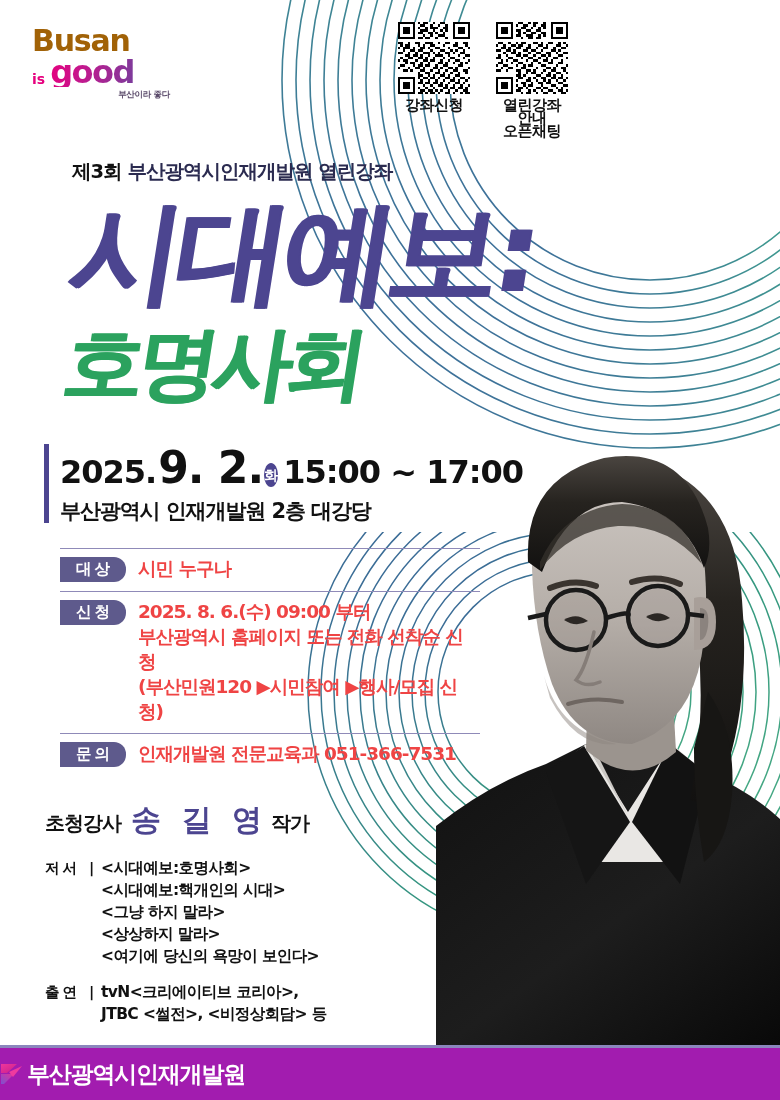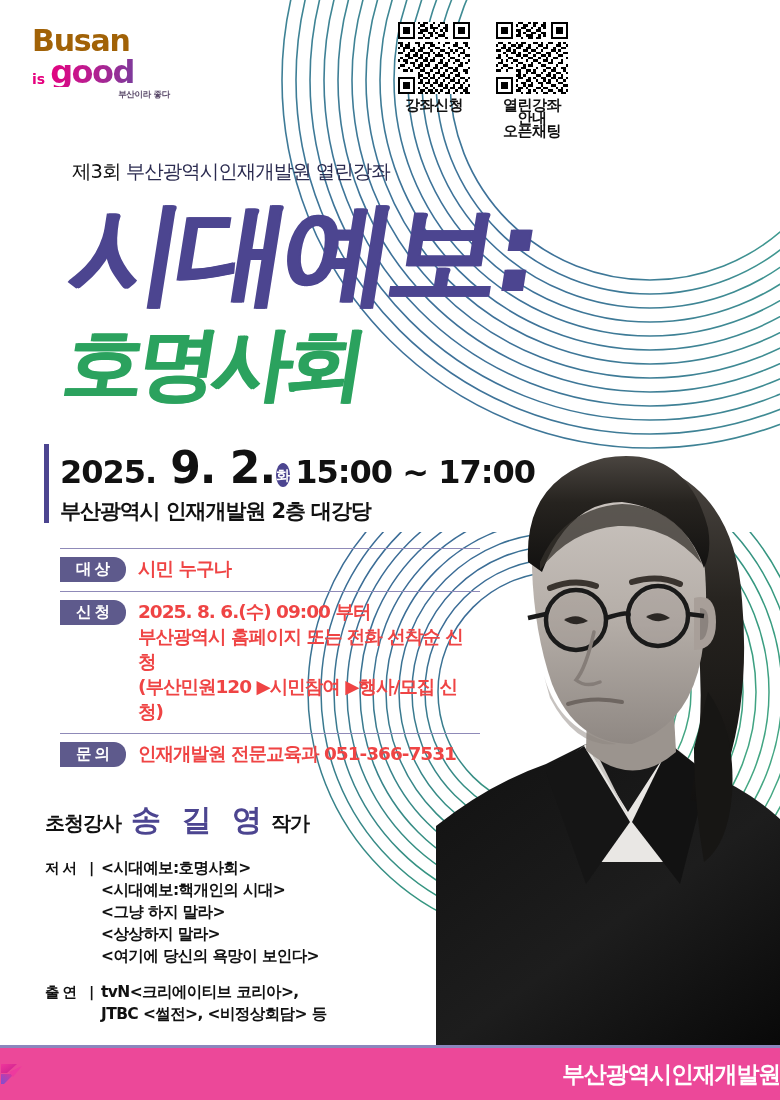--- a/index.html
+++ b/index.html
@@ -129,21 +129,21 @@
     letter-spacing: -0.5px;
     white-space: pre-line;
   }
 
   
   .subtitle {
     position: absolute;
     left: 72px;
     top: 158px;
     font-size: 19.5px;
-    font-weight: normal;
+    font-weight: bold;
     letter-spacing: -1px;
     color: #2b2b50;
     white-space: nowrap;
   }
   .subtitle .ordinal { color: #111; }
 
   
   .title-block {
     position: absolute;
     left: 40px;
@@ -195,21 +195,21 @@
     background: #4C4590;
   }
   .date-row {
     display: flex;
     align-items: baseline;
     white-space: nowrap;
     color: #111;
     font-weight: bold;
   }
   .d-year { font-size: 32px; letter-spacing: -1px; }
-  .d-md { font-size: 44px; letter-spacing: -1px; margin-left: 14px; }
+  .d-md { font-size: 44px; letter-spacing: -1px; margin-left: 2px; }
   .d-dow {
     display: inline-block;
     width: 24px;
     height: 24px;
     line-height: 24px;
     border-radius: 50%;
     background: #4C4590;
     color: #fff;
     font-size: 14px;
     text-align: center;
@@ -331,25 +331,25 @@
     white-space: pre-line;
   }
 
   
   .footer {
     position: absolute;
     left: 0;
     bottom: 0;
     width: 780px;
     height: 52px;
-    background: #ec4899;
+    background: #a21caf;
     border-top: 3px solid #8b86bd;
     display: flex;
     align-items: center;
-    justify-content: space-between;
+    justify-content: flex-start;
     gap: 1px;
   }
   .footer-mark { width: 26px; height: 24px; display: block; }
   .footer-text {
     font-size: 23px;
     font-weight: bold;
     letter-spacing: -1.2px;
     color: #ffffff;
   }
 </style>

